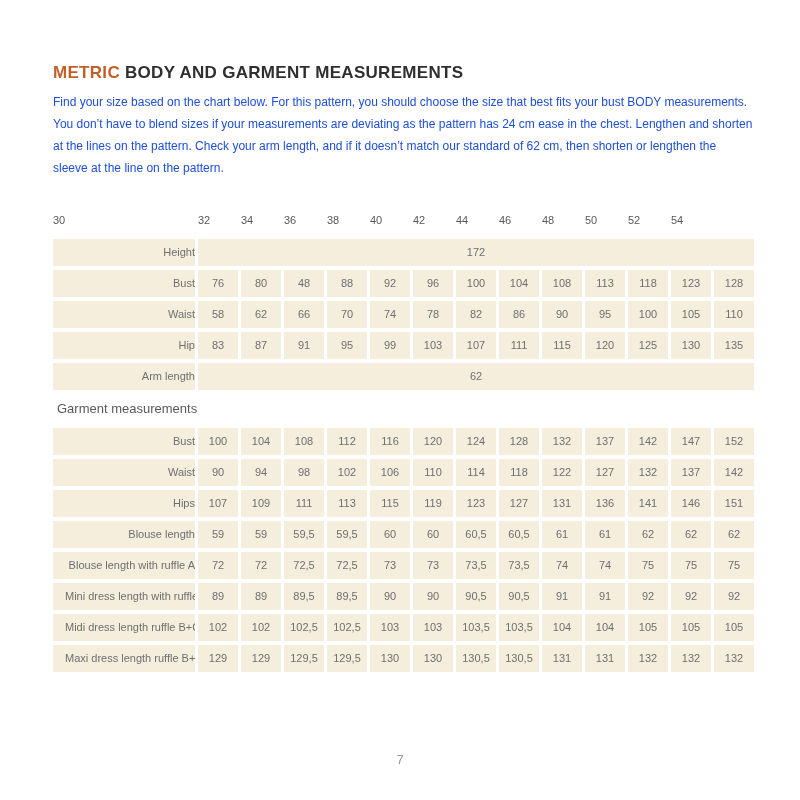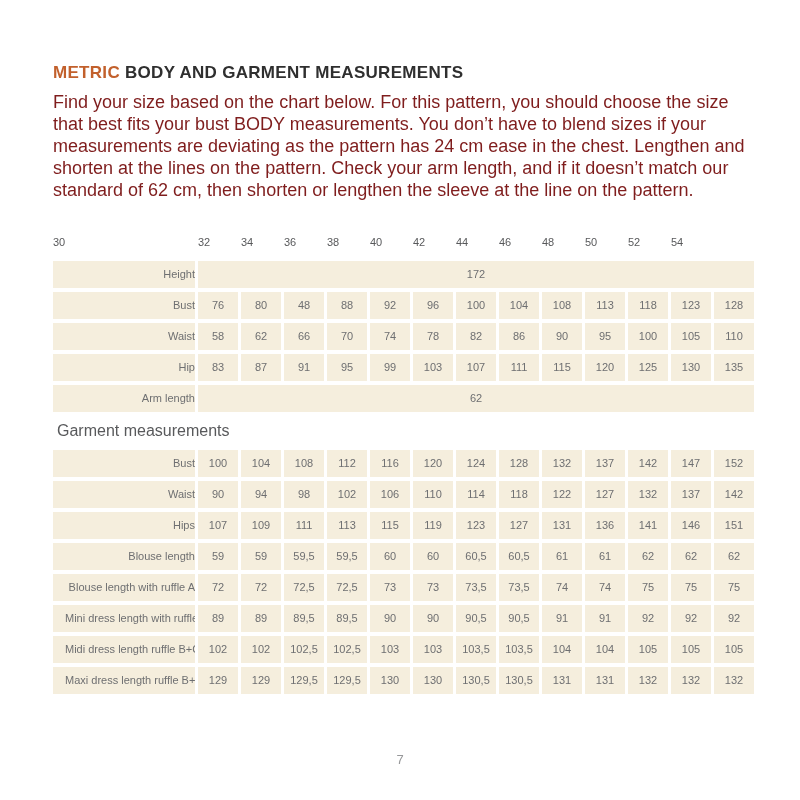--- a/index.html
+++ b/index.html
@@ -25,23 +25,23 @@
     font-size: 17px;
     font-weight: 700;
     letter-spacing: 0.3px;
     color: #2f2f2f;
     margin: 0;
     line-height: 22px;
   }
   .title .accent { color: #c2602c; }
   .intro {
     margin: 7px 0 0 0;
-    font-size: 18px;
+    font-size: 12px;
     line-height: 22px;
-    color: #7f1d1d;
+    color: #1d4ed8;
   }
   .table-wrap { margin-top: 31px; }
   .trow, .hrow {
     display: grid;
     grid-template-columns: 142px repeat(13, 1fr);
     column-gap: 3px;
     margin-bottom: 4px;
   }
   .hrow { margin-bottom: 9px; }
   .hrow .hcell {
@@ -65,21 +65,21 @@
     text-align: center;
     white-space: nowrap;
     overflow: hidden;
   }
   .trow .label-cell {
     text-align: right;
     padding-left: 12px;
   }
   .trow .span-cell { grid-column: 2 / -1; }
   .section-label {
-    font-size: 16px;
+    font-size: 13px;
     color: #58595b;
     padding-left: 4px;
     margin: 10px 0 10px 0;
     height: 18px;
     line-height: 18px;
   }
   .page-number {
     position: absolute;
     left: 0;
     right: 0;

